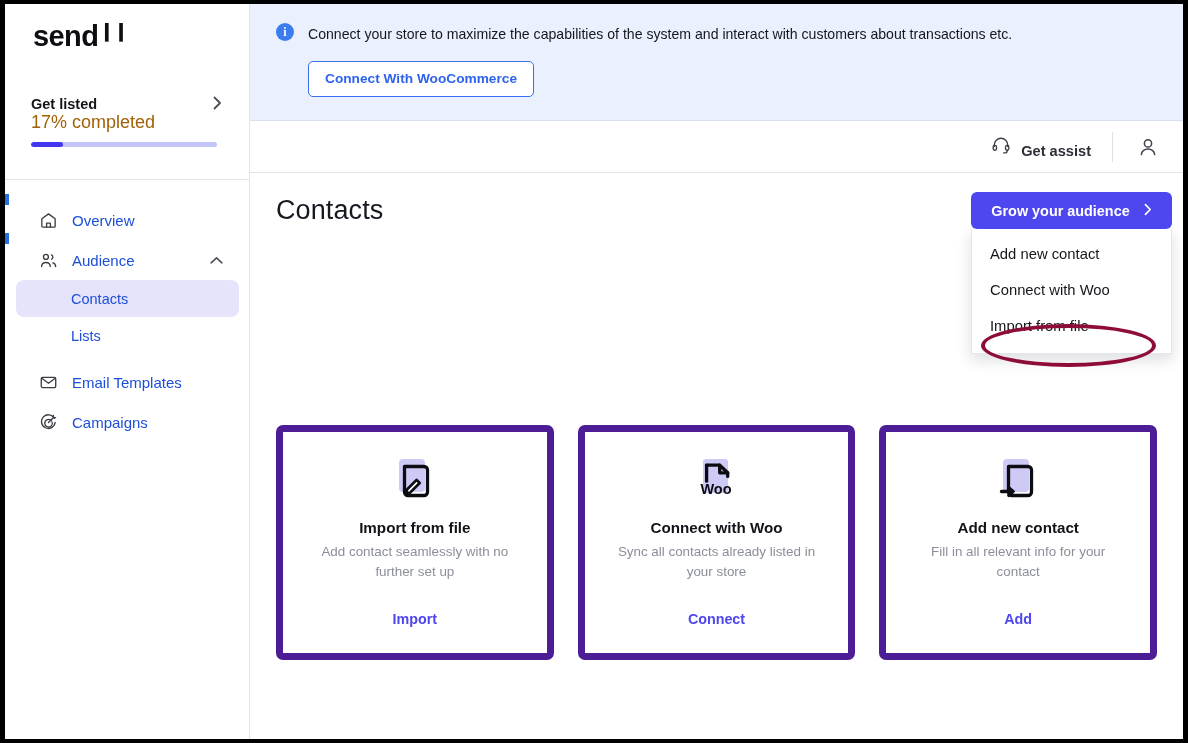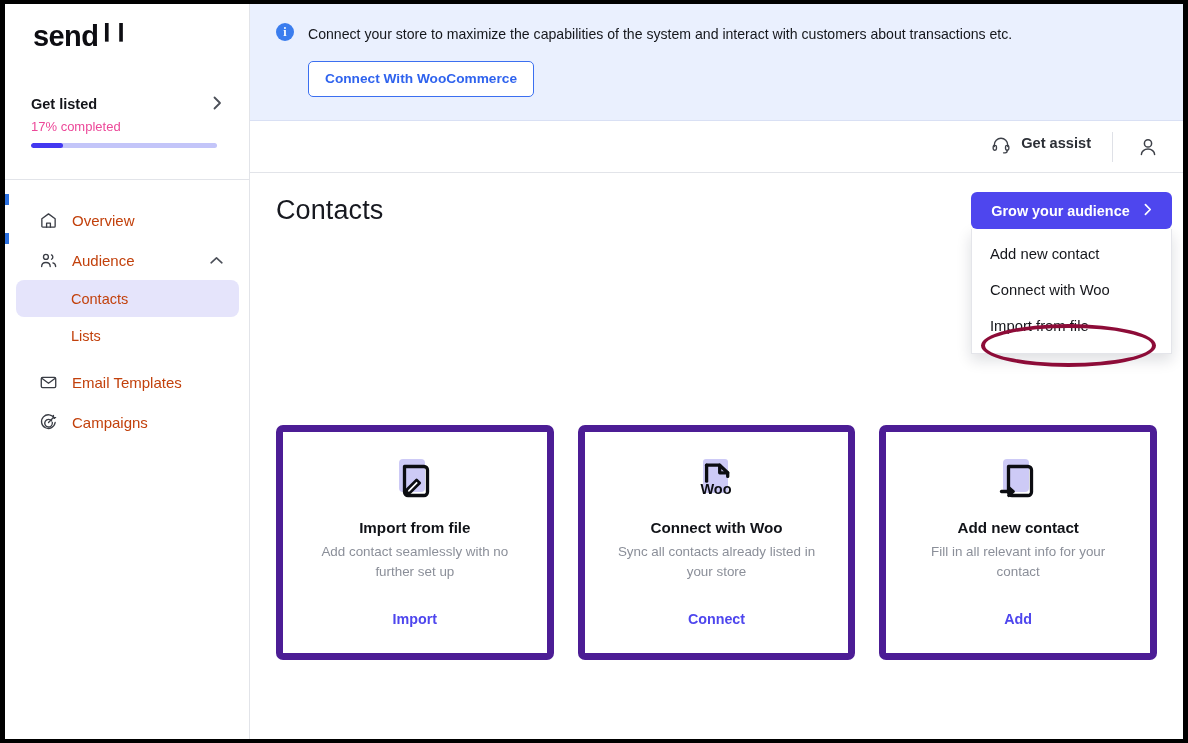--- a/index.html
+++ b/index.html
@@ -75,23 +75,22 @@
     font-weight: 700;
     color: #14151a;
   }
   #get-started-chevron {
     color: #4b4f58;
     font-size: 15px;
     line-height: 1;
     padding-right: 2px;
   }
   #get-started-pct {
-    margin-top: 7px;
-    font-size: 13px;
-    color: #ec4899;
+    font-size: 18px;
+    color: #a16207;
   }
   #progress-track {
     margin-top: 9px;
     width: 186px;
     height: 5px;
     border-radius: 3px;
     background: #c3c5f9;
     overflow: hidden;
   }
   #progress-fill {
@@ -131,21 +130,21 @@
     height: 22px;
     margin-right: 13px;
     flex: 0 0 22px;
     display: flex;
     align-items: center;
     justify-content: center;
     color: #3a3d45;
   }
   .nav-label {
     font-size: 15px;
-    color: #c2410c;
+    color: #1d4ed8;
     white-space: nowrap;
   }
   .nav-chevron {
     position: absolute;
     right: 16px;
     top: 50%;
     transform: translateY(-50%);
     color: #4b4f58;
   }
   .nav-sub {
@@ -228,21 +227,21 @@
   #topbar {
     height: 52px;
     border-bottom: 1px solid #e2e4e9;
     display: flex;
     align-items: center;
     justify-content: flex-end;
     padding-right: 0;
   }
   #get-assist {
     display: flex;
-    align-items: flex-start;
+    align-items: flex-end;
     gap: 10px;
     cursor: pointer;
     padding-right: 21px;
   }
   #get-assist-label {
     font-size: 14.6px;
     font-weight: 700;
     color: #2c2f36;
   }
   #topbar-sep {

